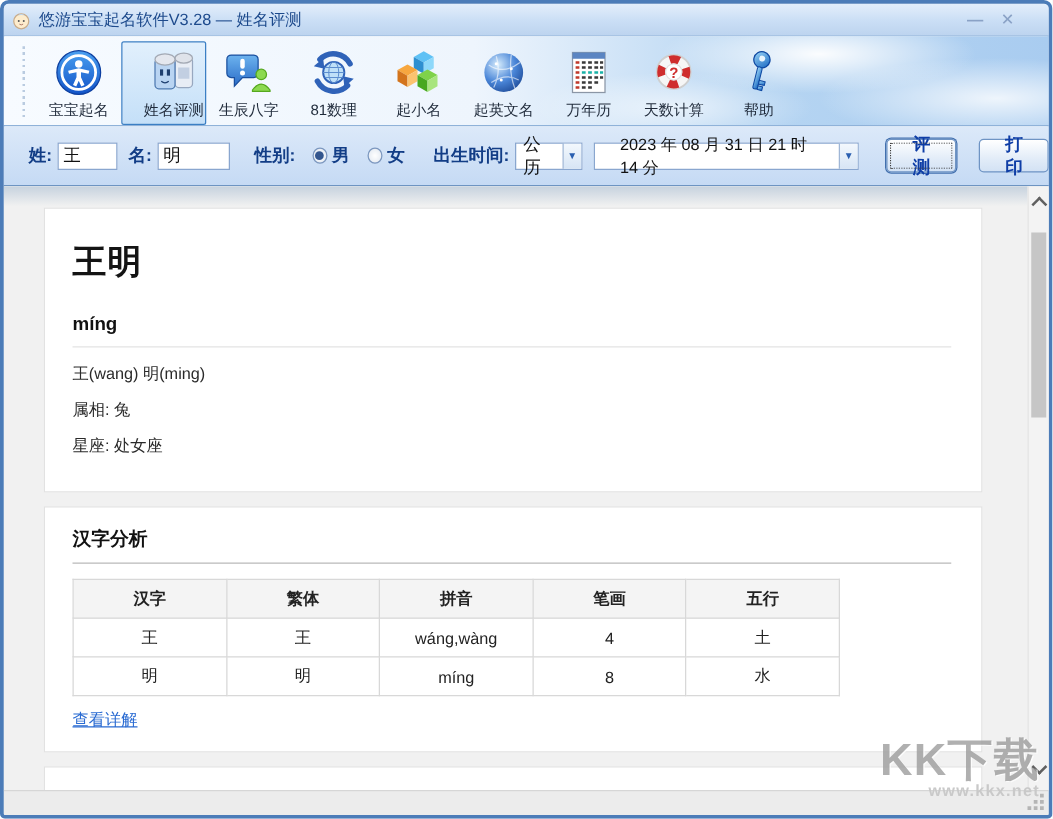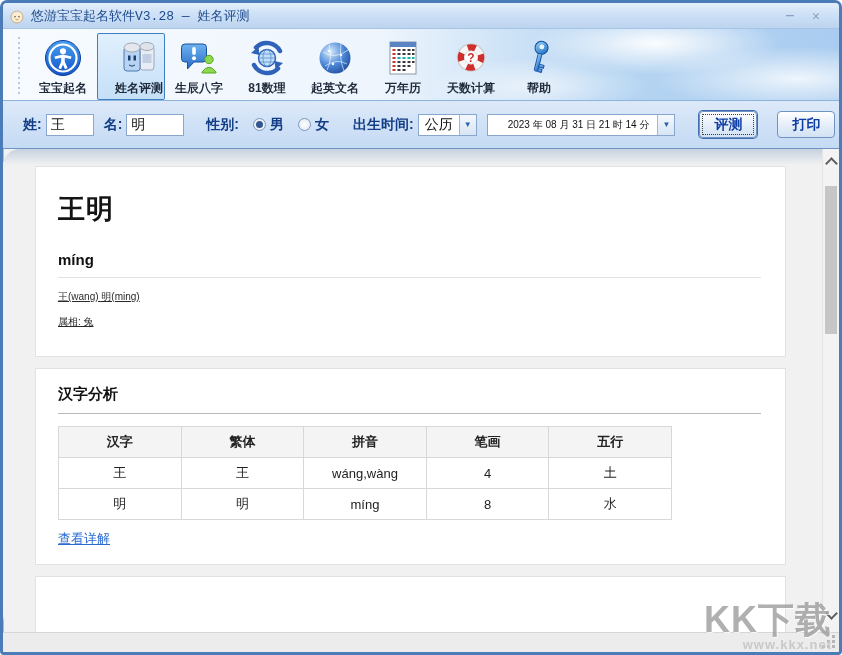--- a/index.html
+++ b/index.html
@@ -7,23 +7,22 @@
   .window{
     position:relative; width:842px; height:655px;
     border:3px solid #4c7cb8; border-radius:7px 7px 4px 4px;
     background:#f1f1f1; overflow:hidden;
     box-shadow: inset 0 0 0 1px #9cbde4;
   }
   
   .titlebar{
     position:absolute; top:0; left:0; right:0; height:26px;
     background:linear-gradient(180deg,#e3eefb 0%,#cadef5 55%,#bdd4ef 100%);
-    display:flex; align-items:center; padding:0 10px 0 6px;
+    display:flex; align-items:center; padding:0 20px 0 6px;
     border-bottom:1px solid #a8c4e4;
-    font-family:Liberation Mono, monospace;
   }
   .title-icon{ width:16px; height:16px; margin-right:6px; display:inline-flex; }
   .title-text{ font-size:13px; color:#1d4a8c; flex:1; white-space:nowrap; }
   .winbtn{ width:26px; height:18px; display:flex; align-items:center; justify-content:center;
     color:#8aa2c6; font-size:13px; font-weight:bold; cursor:default; }
   
   .toolbar{
     position:absolute; top:26px; left:0; right:0; height:72px;
     background:
       radial-gradient(ellipse 180px 45px at 78% 20%, rgba(255,255,255,.95), rgba(255,255,255,0) 70%),
@@ -33,21 +32,21 @@
     display:flex; align-items:flex-start; padding:4px 0 0 14px;
     border-bottom:1px solid #8fb2d9;
   }
   .grip{ width:4px; height:58px; margin:4px 8px 0 0;
     background-image:repeating-linear-gradient(#b9cbe0 0 2px, transparent 2px 5px);
     background-size:2px 100%; background-repeat:no-repeat; background-position:1px 0; }
   .tb-item{ width:68px; display:flex; flex-direction:column; align-items:center; padding:3px 0 2px;
     border:1px solid transparent; border-radius:2px; }
   .tb-item.selected{ border:1px solid #3b7fc4; background:linear-gradient(180deg,rgba(222,238,252,.85),rgba(188,219,247,.85));padding-left:16px; }
   .tb-icon{ width:42px; height:42px; display:flex; align-items:center; justify-content:center; }
-  .tb-label{ font-size:12px; color:#1f2a3a; margin-top:1px; white-space:nowrap;font-weight:bold; }
+  .tb-label{ font-size:12px; color:#1f2a3a; margin-top:1px; white-space:nowrap; }
   
   .formbar{
     position:absolute; top:98px; left:0; right:0; height:48px;
     background:linear-gradient(180deg,#dcE9f9,#c5daf4);
     border-bottom:1px solid #6d94c2;
     display:flex; align-items:center; padding-left:20px; font-size:14px;
   }
   .flabel{ color:#123d86; font-weight:bold; margin-right:4px; white-space:nowrap; }
   .tinput{ height:22px; border:1px solid #89a6cf; font-size:14px; padding:0 4px; color:#111; font-family:inherit; }
   .radio{ width:13px; height:13px; border-radius:50%; border:1px solid #7d98bf;
@@ -57,49 +56,49 @@
   .selbox{ height:22px; border:1px solid #89a6cf; background:#fff; display:inline-flex; align-items:center; }
   .selbox .txt{ padding:0 6px; font-size:14px; color:#111; }
   .arrowbtn{ width:17px; height:20px; border-left:1px solid #9fb6d6;
     background:linear-gradient(180deg,#f3f8fd,#d7e5f5); display:flex; align-items:center; justify-content:center;
     color:#2a5fb0; font-size:8px; }
   .btn{ height:27px; padding:0 14px; border:1px solid #6f94c4; border-radius:4px;
     background:linear-gradient(180deg,#ffffff,#e2ecf8 60%,#d3e2f4);
     color:#0e3da6; font-weight:bold; font-size:14px; display:inline-flex; align-items:center; justify-content:center; }
   .btn.default{ box-shadow:0 0 0 1px #416fae; outline:1px dotted #3b3b3b; outline-offset:-4px; }
   
-  .content{ position:absolute; top:146px; left:0; right:0; bottom:20px; background:#f1f1f1; overflow:hidden;border-radius:17px; }
+  .content{ position:absolute; top:146px; left:0; right:0; bottom:20px; background:#f1f1f1; overflow:hidden; }
   .content::before{ content:''; position:absolute; top:0; left:0; right:0; height:16px;
     background:linear-gradient(180deg,#c6d2de,#f1f1f1); }
   .page{ position:relative; padding:17px 53px 0 32px; }
   .card{ background:#fff; border:1px solid #e2e2e2; padding:16px 24px 16px 22px; margin-bottom:11px; position:relative; }
   .res-name{ font-size:27px; font-weight:600; color:#141414; margin:8px 0 24px; letter-spacing:1px; }
   .res-score{ position:absolute; top:26px; right:58px; font-size:29px; color:#fe0000; }
   .sec-title{ font-size:15px; font-weight:bold; color:#111; }
   .rule{ border:none; border-top:1px solid #b9b9b9; margin:9px 0 12px; }
   .rule.light{ border-top-color:#e3e3e3; }
-  .info-line{ font-size:10px; color:#2a2a2a; margin:11px 0;text-decoration:underline; }
+  .info-line{ font-size:13px; color:#2a2a2a; margin:11px 0; }
   table.hz{ border-collapse:collapse; width:614px; margin-top:4px; table-layout:fixed; }
   table.hz th, table.hz td{ border:1px solid #d8d8d8; text-align:center; font-size:13px; color:#222; padding:6px 2px; }
   table.hz th{ background:#f4f4f4; font-weight:bold;margin-left:13px; }
   .link{ display:inline-block; margin-top:10px; font-size:13px; color:#2a6bd2; text-decoration:underline; }
   
   .statusbar{ position:absolute; left:0; right:0; bottom:0; height:20px;
     background:#ececec; border-top:1px solid #d6d6d6; }
   .resize-grip{ position:absolute; right:4px; bottom:4px; width:3px; height:3px; background:#b5b5b5;
     box-shadow:-5px 0 #b5b5b5, -10px 0 #b5b5b5, 0 -5px #b5b5b5, -5px -5px #b5b5b5, 0 -10px #b5b5b5; }
   
   .scrollbar{ position:absolute; top:146px; right:0; bottom:20px; width:17px;
     background:#f3f3f3; border-left:1px solid #e4e4e4; }
   .chev{ position:absolute; left:4px; width:9px; height:9px; border-left:2px solid #606060; border-top:2px solid #606060; }
   .chev.up{ top:10px; transform:rotate(45deg); }
   .chev.down{ bottom:14px; transform:rotate(225deg); }
   .thumb{ position:absolute; top:37px; left:2px; right:2px; height:148px; background:#c6c6c6; }
   
-  .watermark{ position:absolute; right:7px; bottom:0; text-align:right; z-index:60; pointer-events:none; }
+  .watermark{ position:absolute; right:7px; bottom:12px; text-align:right; z-index:60; pointer-events:none; }
   .wm1{ font-size:36px; font-weight:800; color:#9d9d9d; opacity:.8; line-height:.95; letter-spacing:1px;
     text-shadow:1px 1px 0 #fff; }
   .wm2{ font-size:13px; font-weight:bold; color:#c9c9c9; letter-spacing:1px; } .sp10{ width:10px; } .sp22{ width:22px; } .sp20{ width:20px; }
 </style>
 </head>
 <body>
 
 <div class="window">
 
   <div class="titlebar">
@@ -184,20 +183,36 @@
             <ellipse cx="20" cy="20" rx="4" ry="8.5" fill="none" stroke="#5d8ecf" stroke-width="0.8"></ellipse>
             <line x1="11.5" y1="20" x2="28.5" y2="20" stroke="#5d8ecf" stroke-width="0.8"></line>
             <line x1="12.8" y1="16" x2="27.2" y2="16" stroke="#5d8ecf" stroke-width="0.8"></line>
             <line x1="12.8" y1="24" x2="27.2" y2="24" stroke="#5d8ecf" stroke-width="0.8"></line>
           </svg>
       </span>
       <span class="tb-label">81数理</span>
     </div>
 
 
+    <div class="tb-item">
+      <span class="tb-icon">
+        <svg viewBox="0 0 40 40" width="40" height="40">
+            <path d="M24 3 l8 4.5 -8 4.5 -8 -4.5 z" fill="#5fc1f5"></path>
+            <path d="M16 7.5 l8 4.5 v9 l-8 -4.5 z" fill="#2e8fd0"></path>
+            <path d="M32 7.5 l-8 4.5 v9 l8 -4.5 z" fill="#8ed8fa"></path>
+            <path d="M11 13.5 l8 4.5 -8 4.5 -8 -4.5 z" fill="#f7a73f"></path>
+            <path d="M3 18 l8 4.5 v9 l-8 -4.5 z" fill="#d3741c"></path>
+            <path d="M19 18 l-8 4.5 v9 l8 -4.5 z" fill="#fbc370"></path>
+            <path d="M27 17.5 l8 4.5 -8 4.5 -8 -4.5 z" fill="#7fd24a"></path>
+            <path d="M19 22 l8 4.5 v9 l-8 -4.5 z" fill="#47a820"></path>
+            <path d="M35 22 l-8 4.5 v9 l8 -4.5 z" fill="#a8e57e"></path>
+          </svg>
+      </span>
+      <span class="tb-label">起小名</span>
+    </div>
 
     <div class="tb-item">
       <span class="tb-icon">
         <svg viewBox="0 0 40 40" width="40" height="40">
             <defs>
               <radialGradient id="gb" cx="0.35" cy="0.3" r="0.9">
                 <stop offset="0" stop-color="#d6ecfc"></stop>
                 <stop offset="0.5" stop-color="#4a86d8"></stop>
                 <stop offset="1" stop-color="#123a85"></stop>
               </radialGradient>
@@ -305,37 +320,38 @@
     <span class="radio"></span>
     <span class="rlabel">女</span>
     <span class="sp10"></span>
     <span class="flabel">出生时间:</span>
     <span class="selbox">
       <span class="txt">公历</span>
       <span class="arrowbtn">▼</span>
     </span>
     <span class="sp10"></span>
     <span class="selbox">
-      <span class="txt" style="font-size:10px; padding:0 8px;margin-left:12px;">2023 年 08 月 31 日  21 时 14 分</span>
+      <span class="txt" style="font-size:13px; padding:0 8px;margin-left:12px;">2023 年 08 月 31 日  21 时 14 分</span>
       <span class="arrowbtn">▼</span>
     </span>
     <span class="sp20" style="width:24px"></span>
     <button class="btn default">评测</button>
     <span class="sp20"></span>
     <button class="btn">打印</button>
   </div>
 
   <div class="content">
     <div class="page">
       <div class="card">
         <div class="res-name">王明</div>
         <div class="sec-title">míng</div>
         <hr class="rule light">
         <div class="info-line">王(wang) 明(ming)</div>
         <div class="info-line">属相: 兔</div>
+        <div class="info-line">星座: 处女座</div>
       </div>
 
       <div class="card">
         <div class="sec-title">汉字分析</div>
         <hr class="rule">
         <table class="hz">
           <thead>
             <tr>
               <th>汉字</th>
               <th>繁体</th>

